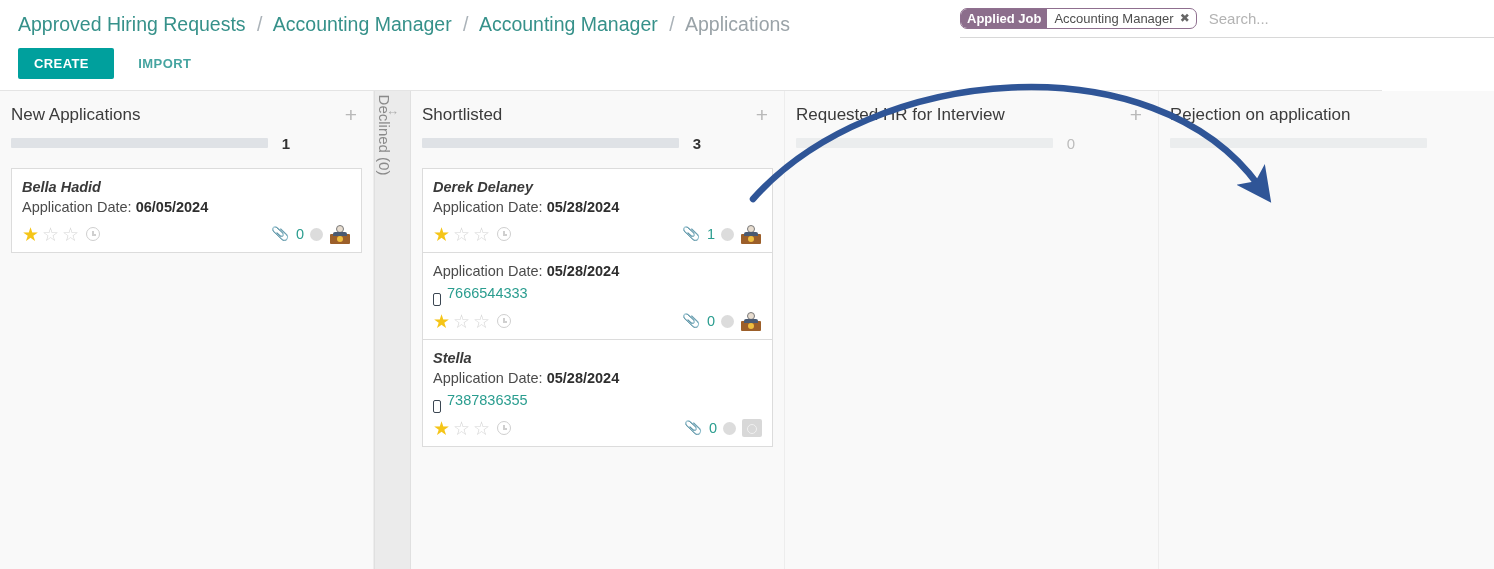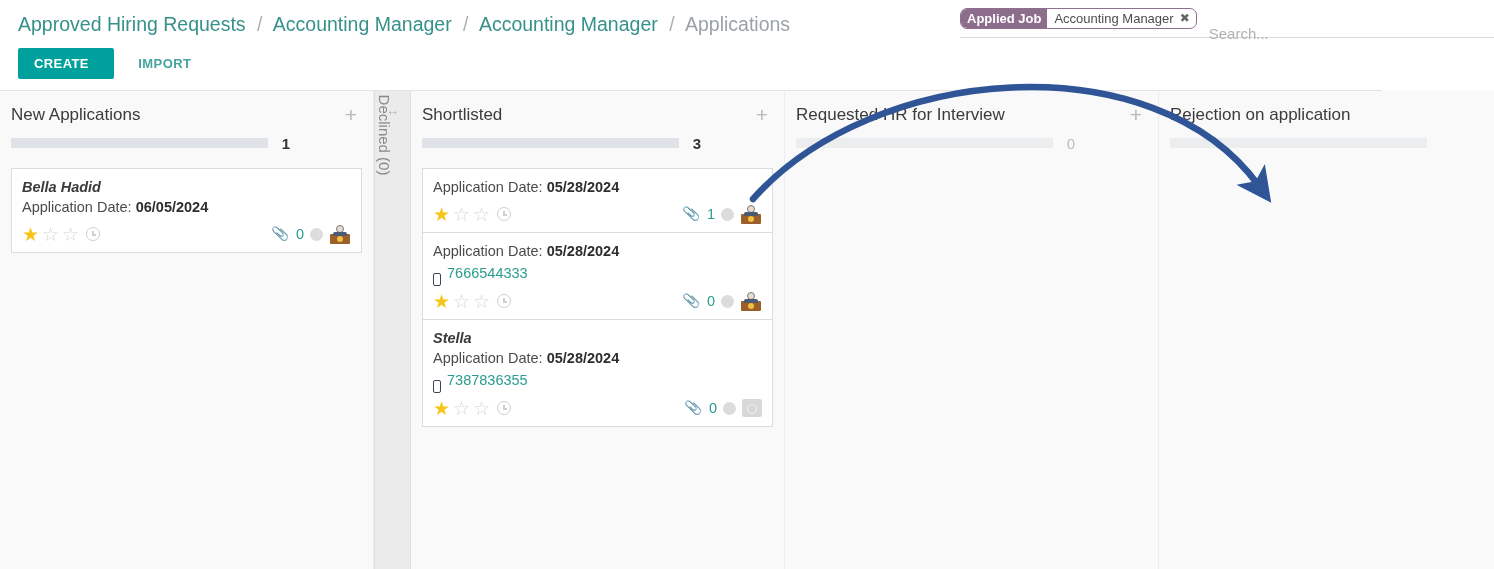--- a/index.html
+++ b/index.html
@@ -86,21 +86,21 @@
   }
   .facet-close {
     color: #666; padding: 2px 6px 3px 2px;
     line-height: 15px; font-size: 12px; cursor: pointer;
   }
   .search-input {
     border: none; outline: none;
     font-size: 15px;
     color: #444;
     padding: 1px 0 0 12px;
-    margin-top: 16px;
+    margin-top: 1px;
     width: 250px;
     background: transparent;
     font-family: "Liberation Sans", sans-serif;
   }
   .search-input::placeholder { color: #b3b3b3; }
 
   
   .kanban {
     position: absolute; top: 91px; left: 0;
     width: 1494px; height: 478px;
@@ -376,20 +376,21 @@
         <span class="kcol-title">Shortlisted</span>
         <span class="kcol-plus">+</span>
       </div>
       <div class="kcol-sub">
         <div class="progbar"></div>
         <span class="kcol-count">3</span>
       </div>
       <div class="kcards">
 
         <div class="kcard">
+          <div class="kcard-name">Derek Delaney</div>
           <div class="kcard-date">
             <span>Application Date:</span>
             <b>05/28/2024</b>
           </div>
           <div class="kcard-bottom">
             <div class="stars">
               <span class="star filled">★</span>
               <span class="star">☆</span>
               <span class="star">☆</span>
             </div>

